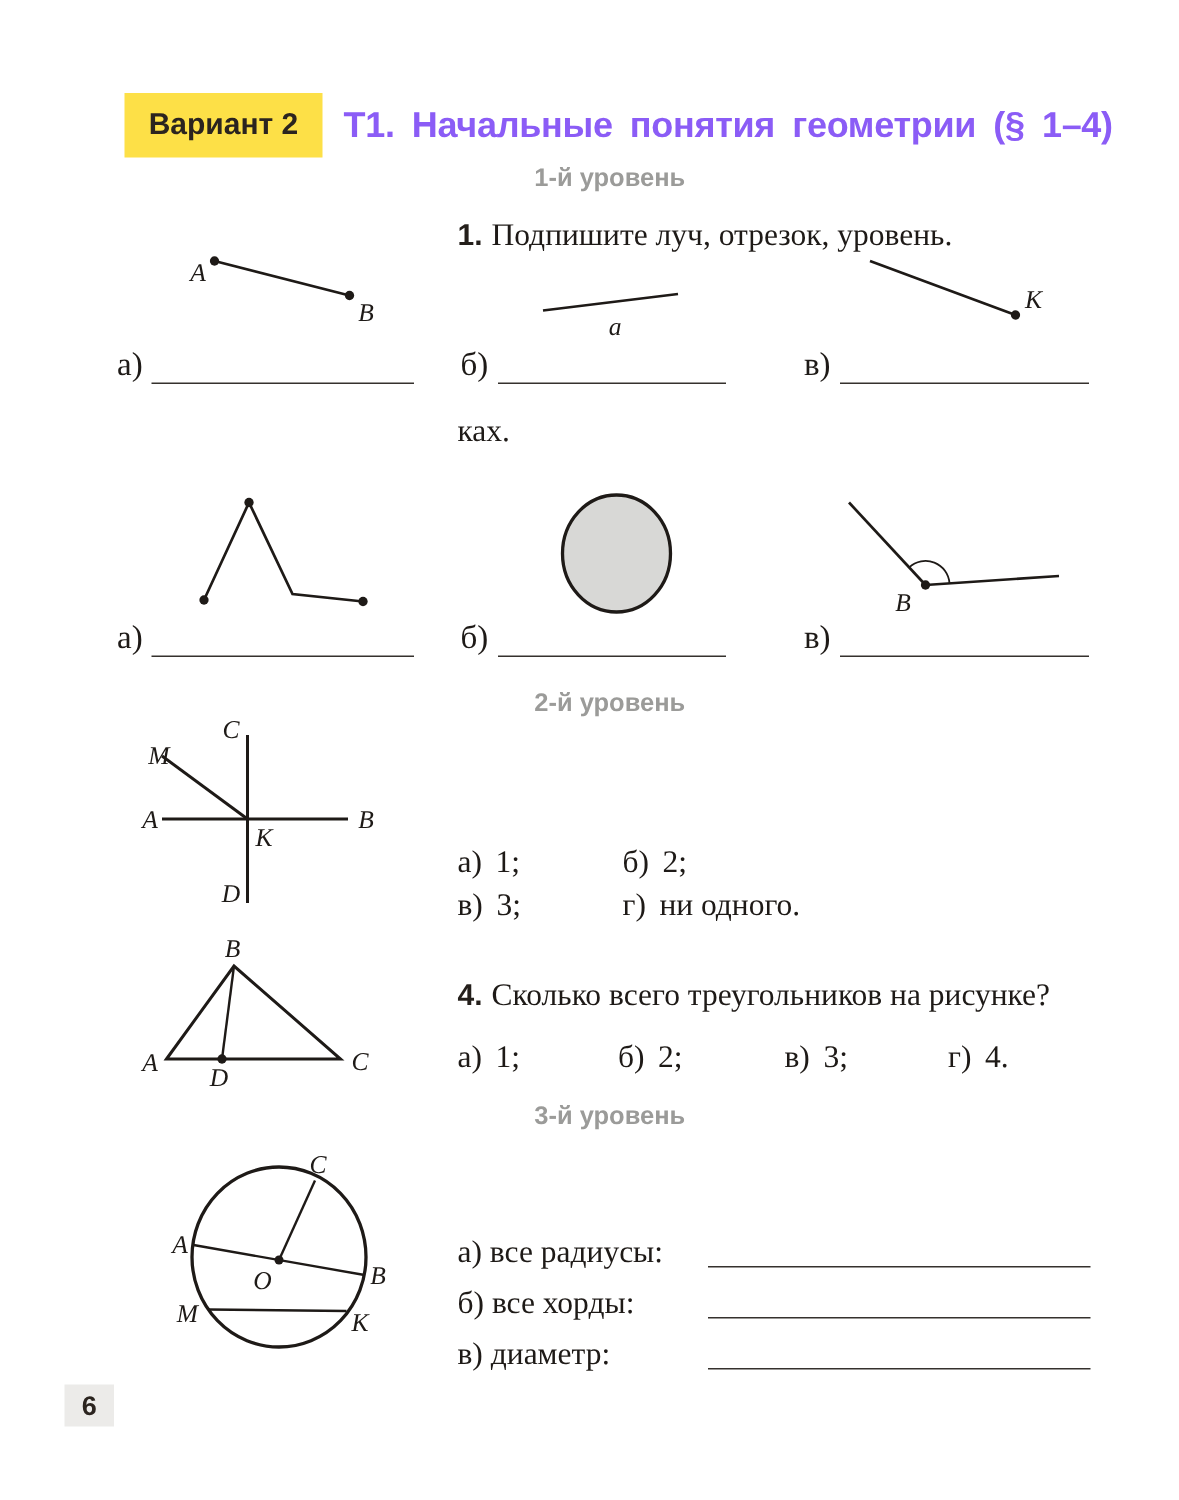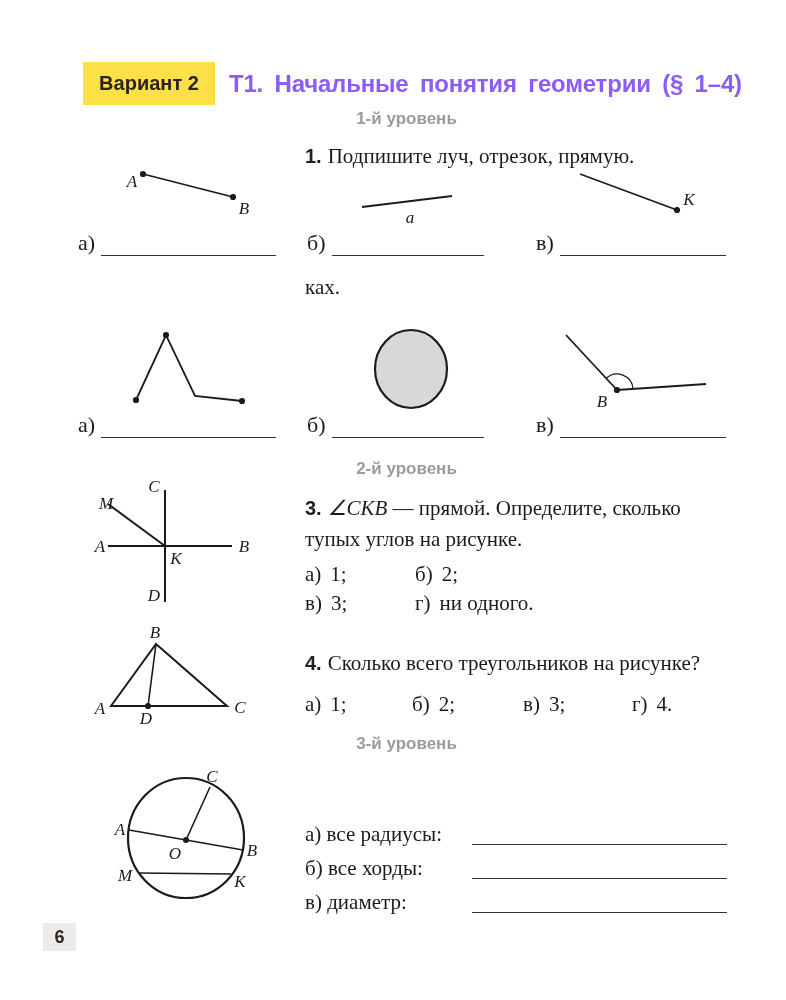--- a/index.html
+++ b/index.html
@@ -75,21 +75,21 @@
   <div class="abs variant-badge" style="left:83px; top:62px; width:132px; height:43px;">Вариант 2</div>
   <div class="abs page-title" style="left:229px; top:62px;">Т1. Начальные понятия геометрии (§ 1–4)</div>
 
   <div class="abs divider" style="left:80px; width:653px; top:109px; height:16px;">
     <div class="bar"></div>
     <div class="lvl">1-й уровень</div>
     <div class="bar"></div>
   </div>
 
   <div class="abs task-text nowrap" style="left:305px; top:141px;">
-    <span class="tnum">1.</span><span>Подпишите луч, отрезок, прямую.</span>
+    <span class="tnum">1.</span><span>Подпишите луч, отрезок, уровень.</span>
   </div>
 
   <svg class="abs" style="left:108px; top:158px;" width="150" height="62" viewBox="0 0 150 62">
     <line class="stroke" x1="35" y1="16" x2="125" y2="39" stroke-width="1.8"></line>
     <circle cx="35" cy="16" r="3.1" fill="#1e1a17"></circle>
     <circle cx="125" cy="39" r="3.1" fill="#1e1a17"></circle>
     <text x="24" y="29" text-anchor="middle">A</text>
     <text x="136" y="56" text-anchor="middle">B</text>
   </svg>
 
@@ -164,24 +164,20 @@
     <line class="stroke" x1="30" y1="68" x2="154" y2="68" stroke-width="2"></line>
     <line class="stroke" x1="87" y1="68" x2="30" y2="26" stroke-width="2"></line>
     <text x="76" y="14" text-anchor="middle">C</text>
     <text x="28" y="31" text-anchor="middle">M</text>
     <text x="22" y="74" text-anchor="middle">A</text>
     <text x="166" y="74" text-anchor="middle">B</text>
     <text x="98" y="86" text-anchor="middle">K</text>
     <text x="76" y="123" text-anchor="middle">D</text>
   </svg>
 
-  <div class="abs task-text" style="left:305px; top:493px; width:415px;">
-    <span class="tnum">3.</span><span class="math">∠CKB</span>
-    <span>— прямой. Определите, сколько тупых углов на рисунке.</span>
-  </div>
 
   <div class="abs opt" style="left:305px; top:562px;">
     <span>а)</span><span class="val">1;</span>
   </div>
   <div class="abs opt" style="left:415px; top:562px;">
     <span>б)</span><span class="val">2;</span>
   </div>
   <div class="abs opt" style="left:305px; top:591px;">
     <span>в)</span><span class="val">3;</span>
   </div>

